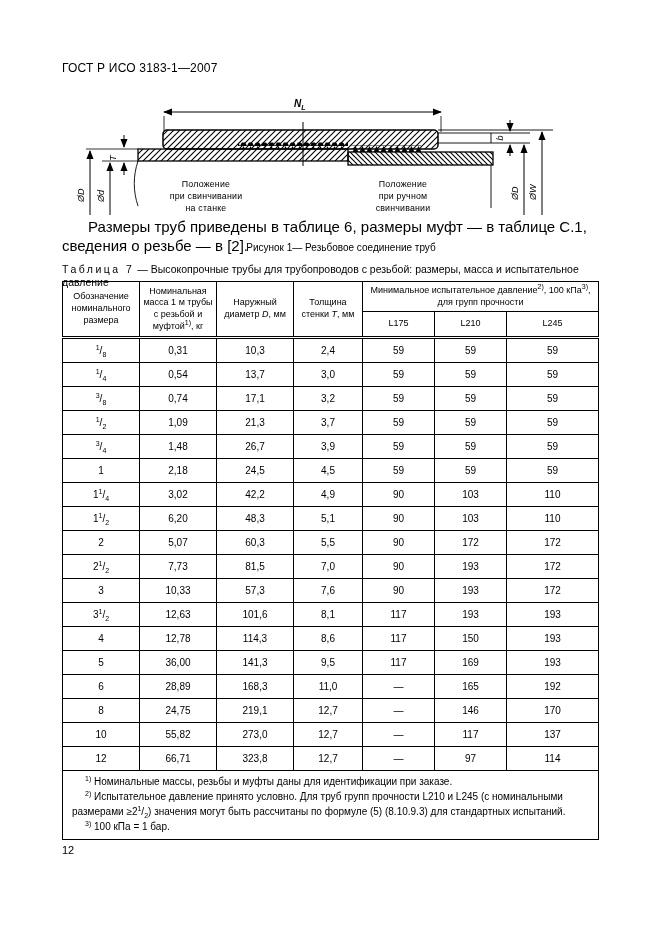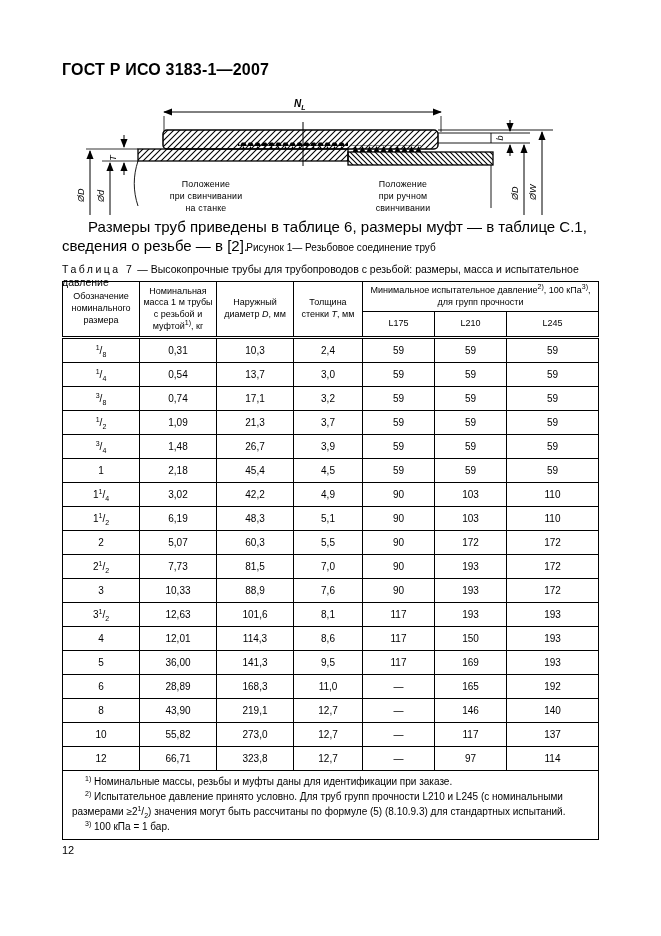--- a/index.html
+++ b/index.html
@@ -1,21 +1,21 @@
 <!DOCTYPE html>
 <html><head>
 <meta charset="utf-8">
 <style>
   html,body{margin:0;padding:0}
   body{
     width:661px;height:936px;background:#ffffff;position:relative;
     font-family:"Liberation Sans",sans-serif;color:#000;
     -webkit-font-smoothing:antialiased;
   }
-  .doc-header{position:absolute;left:62px;top:61px;font-size:16px;font-weight:bold;letter-spacing:.2px}
+  .doc-header{position:absolute;left:62px;top:61px;font-size:12px;font-weight:normal;letter-spacing:.2px}
   .figure-wrap{position:absolute;left:58px;top:90px;width:548px;height:132px}
   .intro{position:absolute;left:62px;top:218px;width:536px;font-size:15px;text-indent:26px;line-height:1.25}
   .fig-caption{position:absolute;left:73px;top:242px;width:536px;text-align:center;font-size:10px}
   .tbl-caption{position:absolute;left:62px;top:263px;width:536px;font-size:10.5px;line-height:1.2}
   .tcap-label{letter-spacing:2.5px}
   table.data{
     position:absolute;left:62px;top:281px;width:536px;
     border-collapse:collapse;table-layout:fixed;
   }
   table.data th,table.data td{border:1px solid #000}
@@ -203,38 +203,38 @@
         <td>1,48</td>
         <td>26,7</td>
         <td>3,9</td>
         <td>59</td>
         <td>59</td>
         <td>59</td>
       </tr>
       <tr>
         <td>1</td>
         <td>2,18</td>
-        <td>45,4</td>
+        <td>24,5</td>
         <td>4,5</td>
         <td>59</td>
         <td>59</td>
         <td>59</td>
       </tr>
       <tr>
         <td>1<sup>1</sup>/<sub>4</sub></td>
         <td>3,02</td>
         <td>42,2</td>
         <td>4,9</td>
         <td>90</td>
         <td>103</td>
         <td>110</td>
       </tr>
       <tr>
         <td>1<sup>1</sup>/<sub>2</sub></td>
-        <td>6,19</td>
+        <td>6,20</td>
         <td>48,3</td>
         <td>5,1</td>
         <td>90</td>
         <td>103</td>
         <td>110</td>
       </tr>
       <tr>
         <td>2</td>
         <td>5,07</td>
         <td>60,3</td>
@@ -248,38 +248,38 @@
         <td>7,73</td>
         <td>81,5</td>
         <td>7,0</td>
         <td>90</td>
         <td>193</td>
         <td>172</td>
       </tr>
       <tr>
         <td>3</td>
         <td>10,33</td>
-        <td>88,9</td>
+        <td>57,3</td>
         <td>7,6</td>
         <td>90</td>
         <td>193</td>
         <td>172</td>
       </tr>
       <tr>
         <td>3<sup>1</sup>/<sub>2</sub></td>
         <td>12,63</td>
         <td>101,6</td>
         <td>8,1</td>
         <td>117</td>
         <td>193</td>
         <td>193</td>
       </tr>
       <tr>
         <td>4</td>
-        <td>12,01</td>
+        <td>12,78</td>
         <td>114,3</td>
         <td>8,6</td>
         <td>117</td>
         <td>150</td>
         <td>193</td>
       </tr>
       <tr>
         <td>5</td>
         <td>36,00</td>
         <td>141,3</td>
@@ -292,26 +292,26 @@
         <td>6</td>
         <td>28,89</td>
         <td>168,3</td>
         <td>11,0</td>
         <td>—</td>
         <td>165</td>
         <td>192</td>
       </tr>
       <tr>
         <td>8</td>
-        <td>43,90</td>
+        <td>24,75</td>
         <td>219,1</td>
         <td>12,7</td>
         <td>—</td>
         <td>146</td>
-        <td>140</td>
+        <td>170</td>
       </tr>
       <tr>
         <td>10</td>
         <td>55,82</td>
         <td>273,0</td>
         <td>12,7</td>
         <td>—</td>
         <td>117</td>
         <td>137</td>
       </tr>

